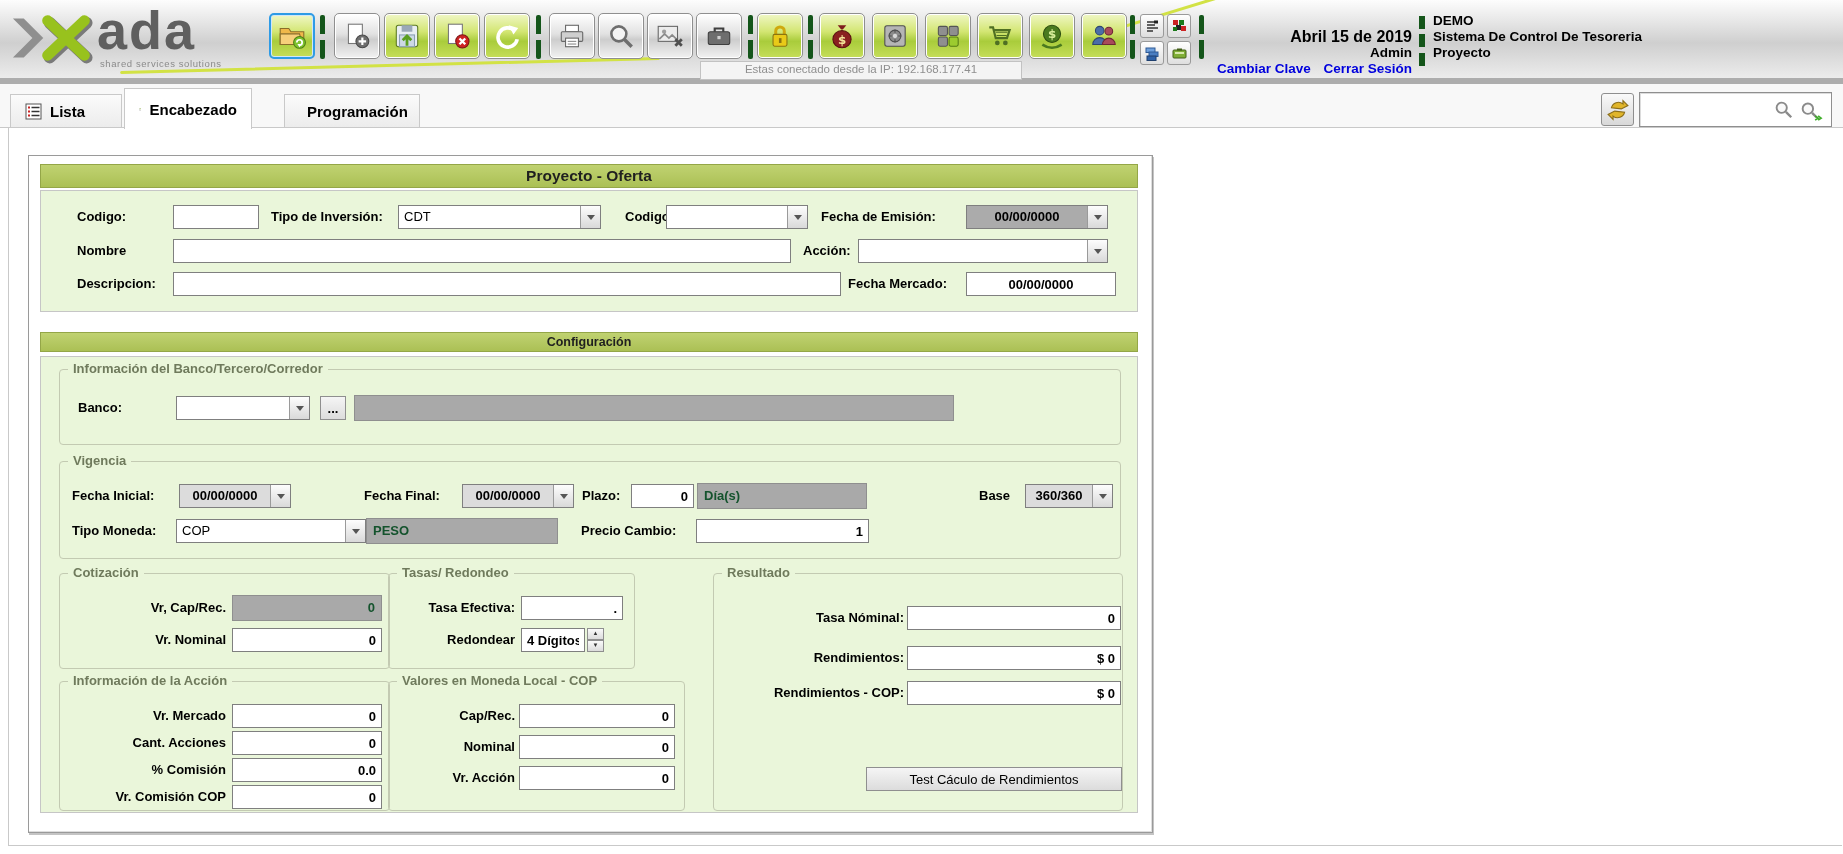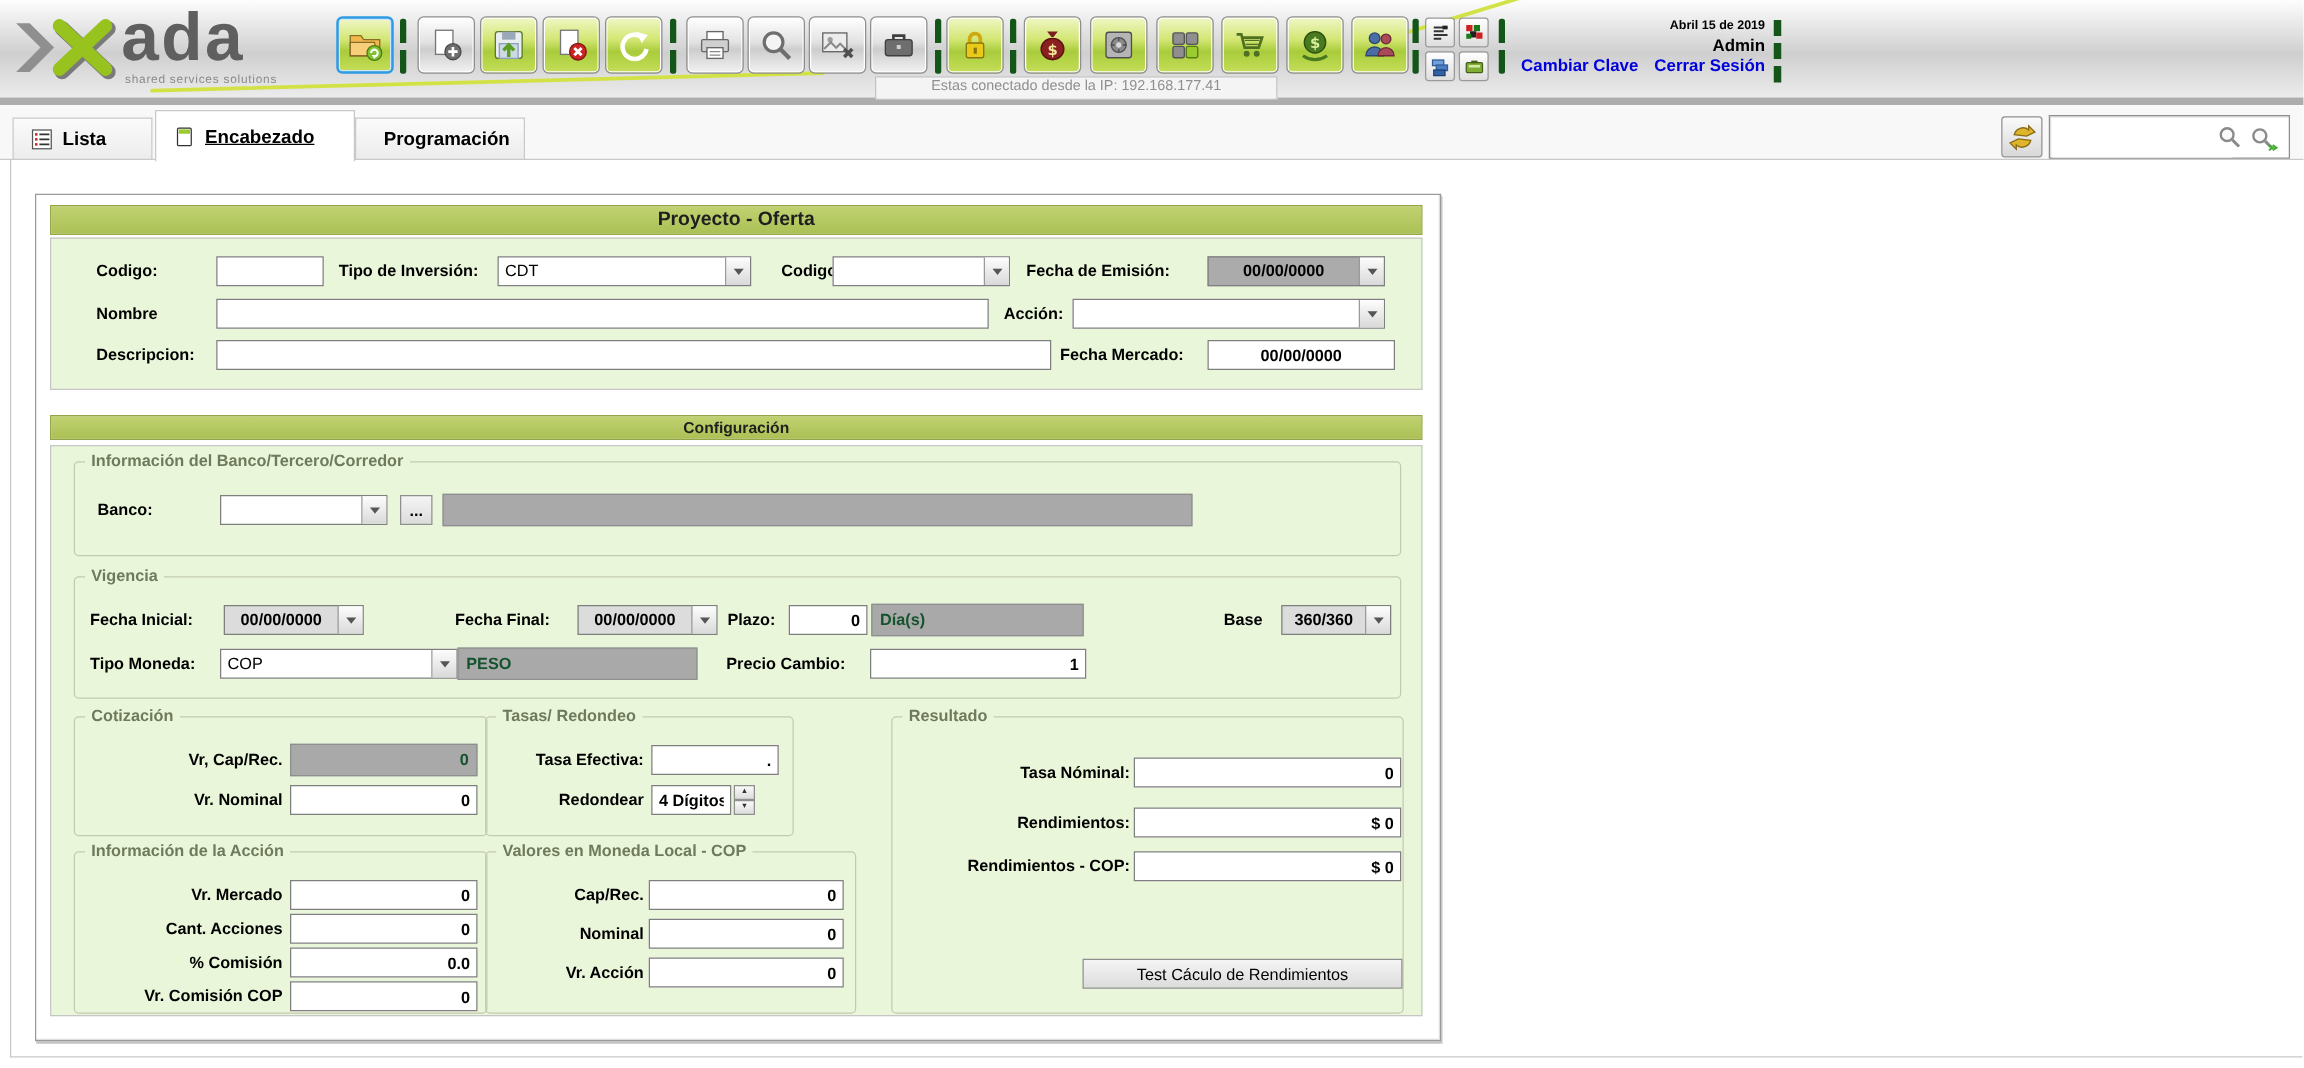--- a/index.html
+++ b/index.html
@@ -20,21 +20,21 @@
   .tbtn svg{width:30px;height:30px;display:block;margin:auto;}
   .mini{position:absolute;width:24px;height:24px;border:1px solid #9a9a9a;border-radius:3px;
     background:linear-gradient(#ffffff,#dedede);padding:0;cursor:pointer;}
   .mini svg{width:17px;height:17px;display:block;margin:auto;}
   .tsep{position:absolute;top:15px;width:5px;height:44px;border-radius:2px;
     background:linear-gradient(180deg,#14551a 0 44%,rgba(0,0,0,0) 44% 56%,#14551a 56% 100%);}
   .status{position:absolute;left:700px;top:61px;width:320px;height:17px;background:#f4f4f4;
     border:1px solid #c2c2c2;color:#8f8f8f;font-size:11.5px;text-align:center;line-height:15px;}
   .sess-left{position:absolute;left:1197px;top:13px;width:215px;text-align:right;font-weight:bold;
     font-size:13.5px;line-height:16px;color:#000;white-space:nowrap;}
-  .sess-left .dt{font-size:10px;}
+  .sess-left .dt{font-size:16px;margin-top:16px;}
   .sess-left a{color:#0000dd;text-decoration:none;margin-left:9px;cursor:pointer;}
   .sess-bar{position:absolute;left:1419px;top:16px;width:6px;height:50px;
     background:linear-gradient(180deg,#14551a 0 26%,transparent 26% 37%,#14551a 37% 63%,transparent 63% 74%,#14551a 74% 100%);}
   .sess-right{position:absolute;left:1433px;top:13px;font-weight:bold;font-size:13.5px;line-height:16px;color:#000;white-space:nowrap;}
   
   .tabbar{position:absolute;left:0;top:84px;width:1843px;height:44px;background:#f8f8f8;border-bottom:1px solid #c9c9c9;box-sizing:border-box;}
   .tab{position:absolute;top:10px;height:34px;background:linear-gradient(#fbfbfb,#ececec);
     border:1px solid #c9c9c9;display:flex;align-items:center;gap:8px;padding:0 14px;
     font-weight:bold;font-size:15px;box-sizing:border-box;cursor:pointer;white-space:nowrap;}
   .tab.active{top:4px;height:41px;background:#fff;z-index:3;border-bottom:none;}
@@ -278,34 +278,39 @@
 
     <div class="sess-left">
       <div class="dt">Abril 15 de 2019</div>
       <div>Admin</div>
       <div>
         <a>Cambiar Clave</a>
         <a>Cerrar Sesión</a>
       </div>
     </div>
     <div class="sess-bar"></div>
+    <div class="sess-right">
+      <div>DEMO</div>
+      <div>Sistema De Control De Tesoreria</div>
+      <div>Proyecto</div>
+    </div>
   </div>
 
   <div class="tabbar">
     <div class="tab" style="left:10px;width:112px;">
       <svg viewBox="0 0 17 17">
         <rect x="1" y="1" width="15" height="15" fill="#fff" stroke="#555"></rect>
         <rect x="3" y="3.5" width="2" height="2" fill="#cc2222"></rect>
           <rect x="3" y="7.5" width="2" height="2" fill="#cc2222"></rect>
           <rect x="3" y="11.5" width="2" height="2" fill="#cc2222"></rect>
         <path d="M6.5 4.5 h8 M6.5 8.5 h8 M6.5 12.5 h8" stroke="#333" stroke-width="1.4"></path>
       </svg>
       <span>Lista</span>
     </div>
-    <div class="tab active" style="left:124px;width:160px;text-decoration:underline;">
+    <div class="tab active" style="left:124px;width:128px;">
       <svg viewBox="0 0 17 17">
         <rect x="3" y="1.5" width="11" height="14" rx="1" fill="#fff" stroke="#333"></rect>
         <rect x="4" y="2.5" width="9" height="3.5" fill="#9ccb2f"></rect>
       </svg>
       <span>Encabezado</span>
     </div>
     <div class="tab" style="left:284px;width:136px;">
       <svg viewBox="0 0 17 17">
         <rect x="2" y="2" width="10" height="10" rx="1.5" fill="#fff" stroke="#888"></rect>
         <rect x="5" y="5" width="10" height="10" rx="1.5" fill="#b3d844" stroke="#6e8a1e"></rect>

